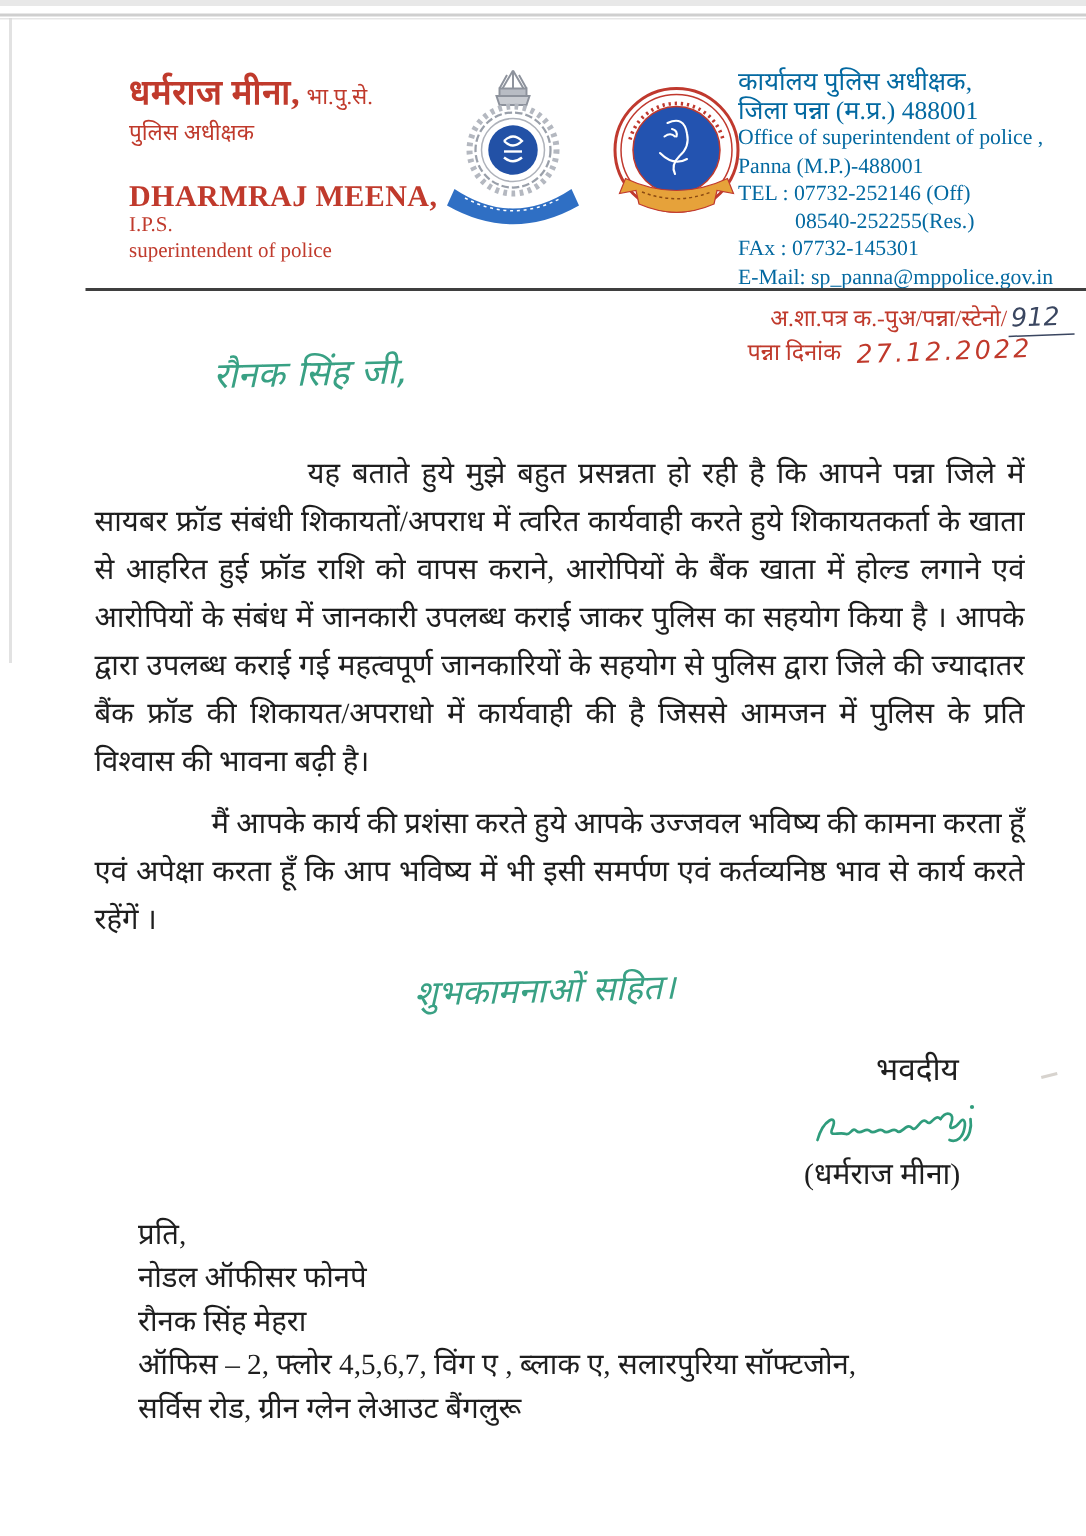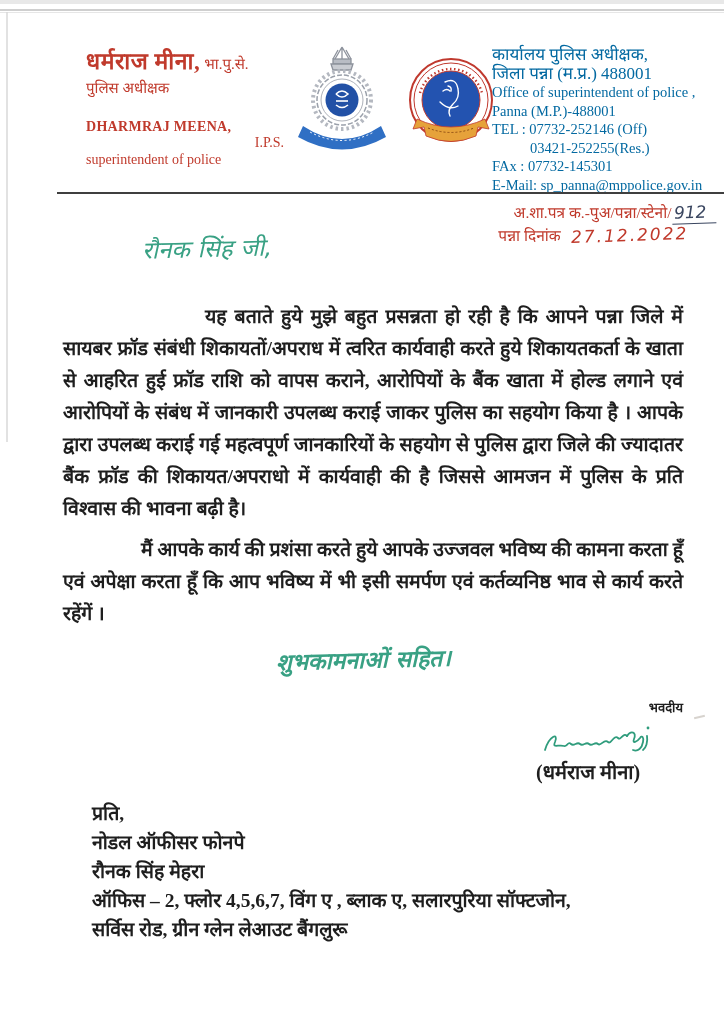--- a/index.html
+++ b/index.html
@@ -12,22 +12,22 @@
   .edge-top{position:absolute;top:5px;left:0;width:100%;height:2px;background:#c7c7c7;opacity:.85;}
   .edge-top2{position:absolute;top:8px;left:0;width:100%;height:1px;background:#e0e0e0;opacity:.8;}
   .edge-left{position:absolute;top:8px;left:6px;width:2px;height:430px;background:#d6d6d6;opacity:.7;}
   .artifact-dash{position:absolute;left:694px;top:712px;width:11px;height:2px;background:#bdb6ad;transform:rotate(-14deg);opacity:.6;}
 
   
   .lh-left{position:absolute;left:86px;top:40px;color:#c03a2c;}
   .lh-name-hi{font-size:23px;font-weight:bold;letter-spacing:.5px;}
   .lh-cadre-hi{font-size:15px;font-weight:normal;}
   .lh-desig-hi{font-size:15px;margin-top:1px;}
-  .lh-name-en{font-size:14px;font-weight:bold;margin-top:22px;letter-spacing:.3px;}
-  .lh-cadre-en{font-size:14px;text-align:right;width:198px;margin-top:0;}
+  .lh-name-en{font-size:20px;font-weight:bold;margin-top:22px;letter-spacing:.3px;}
+  .lh-cadre-en{font-size:14px;width:198px;margin-top:0;}
   .lh-desig-en{font-size:14px;margin-top:1px;font-family:Liberation Serif, serif;}
 
   
   .emblem-mp{position:absolute;left:296px;top:40px;width:92px;height:106px;}
   .emblem-round{position:absolute;left:404px;top:52px;width:94px;height:94px;}
 
   
   .lh-right{position:absolute;left:492px;top:42px;color:#0369a1;line-height:18.5px;}
   .lh-right .hi{font-size:17px;}
   .lh-right .en{font-size:14.5px;}
@@ -38,26 +38,26 @@
   
   .ref{position:absolute;right:8px;top:197px;text-align:right;color:#c03a2c;font-size:15.5px;line-height:22px;}
   .ref .hand-no{display:inline-block;color:#3a4660;font-size:17px;font-style:italic;border-bottom:1.5px solid #3a4660;padding:0 10px 0 2px;transform:rotate(-2deg);font-family:"DejaVu Sans",sans-serif;}
   .ref .date-row{padding-right:28px;}
   .ref .hand-date{display:inline-block;color:#c0392b;font-size:17px;font-style:italic;letter-spacing:2px;transform:rotate(-2deg);font-family:"DejaVu Sans",sans-serif;margin-left:10px;}
 
   
   .greeting{position:absolute;left:142px;top:227px;color:#39a184;font-size:24px;font-style:italic;transform:rotate(-1.5deg);font-family:"DejaVu Sans",sans-serif;}
 
   
-  .content{position:absolute;left:63px;top:297px;width:620px;color:#1e1e1e;font-weight:bold;}
+  .content{position:absolute;left:63px;top:297px;width:620px;color:#1e1e1e;}
   .content p{margin:0;font-size:19.5px;line-height:32px;text-align:justify;}
   .para1{text-indent:142px;}
   .para2{text-indent:78px;margin-top:9px !important;}
   .wish{margin:12px 0 0 213px;color:#39a184;font-size:23px;font-style:italic;transform:rotate(-1.5deg);font-family:"DejaVu Sans",sans-serif;width:260px;}
-  .valediction{margin:24px 0 0 521px;font-size:13px;text-align:right;}
+  .valediction{margin:24px 0 0 521px;font-size:21px;}
   .signature{display:block;margin:6px 0 0 478px;}
   .sig-name{margin:0 0 0 473px;font-size:20px;}
   .recipient{margin:14px 0 0 29px;font-size:19.5px;line-height:29px;}
 </style>
 </head>
 <body>
 
 <div class="page">
 
   <div class="edge-top"></div>
@@ -109,21 +109,21 @@
     <path d="M13 63 q34 16 68 0 l4 10 -11 -2 -2 9 q-25 11 -50 0 l-2 -9 -11 2 z" fill="#e6a23a" stroke="#c0392e" stroke-width="0.8"></path>
     <path d="M24 72 q23 9 46 0" stroke="#8c4b12" stroke-width="1" fill="none" stroke-dasharray="2 2"></path>
   </svg>
 
   <div class="lh-right">
     <div class="hi">कार्यालय पुलिस अधीक्षक,</div>
     <div class="hi">जिला पन्ना (म.प्र.) 488001</div>
     <div class="en">Office of  superintendent of police ,</div>
     <div class="en">Panna (M.P.)-488001</div>
     <div class="en">TEL : 07732-252146 (Off)</div>
-    <div class="en indent">03421-252255(Res.)</div>
+    <div class="en indent">08540-252255(Res.)</div>
     <div class="en">FAx : 07732-145301</div>
     <div class="en">E-Mail: sp_panna@mppolice.gov.in</div>
   </div>
 
   <div class="rule"></div>
 
   <div class="ref">
     <div>
       <span>अ.शा.पत्र क.-पुअ/पन्ना/स्टेनो/</span><span class="hand-no">912</span>
     </div>

